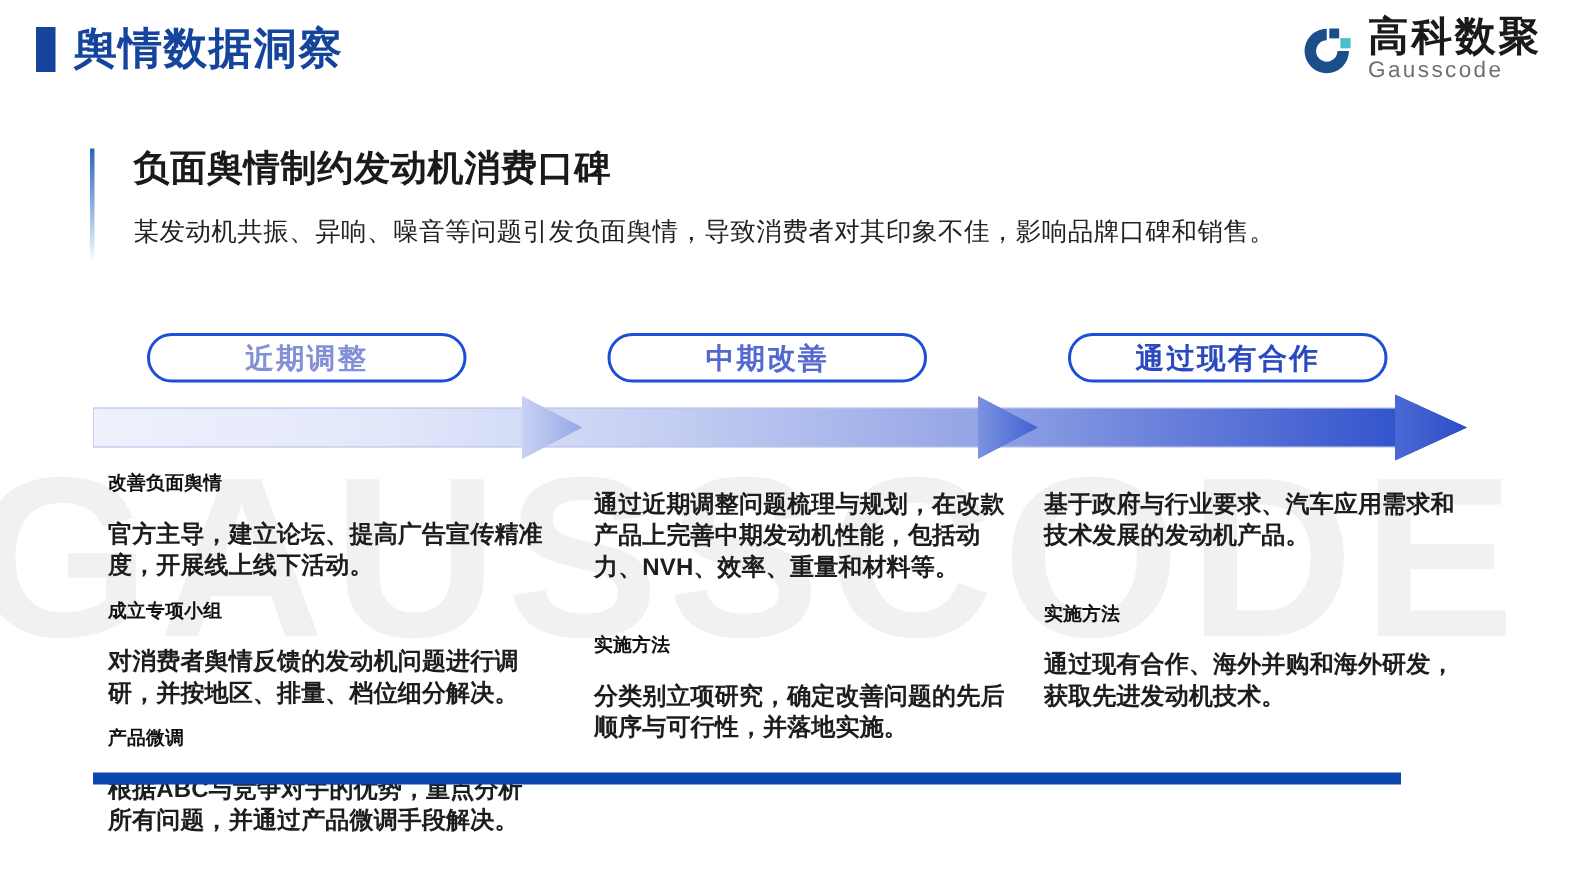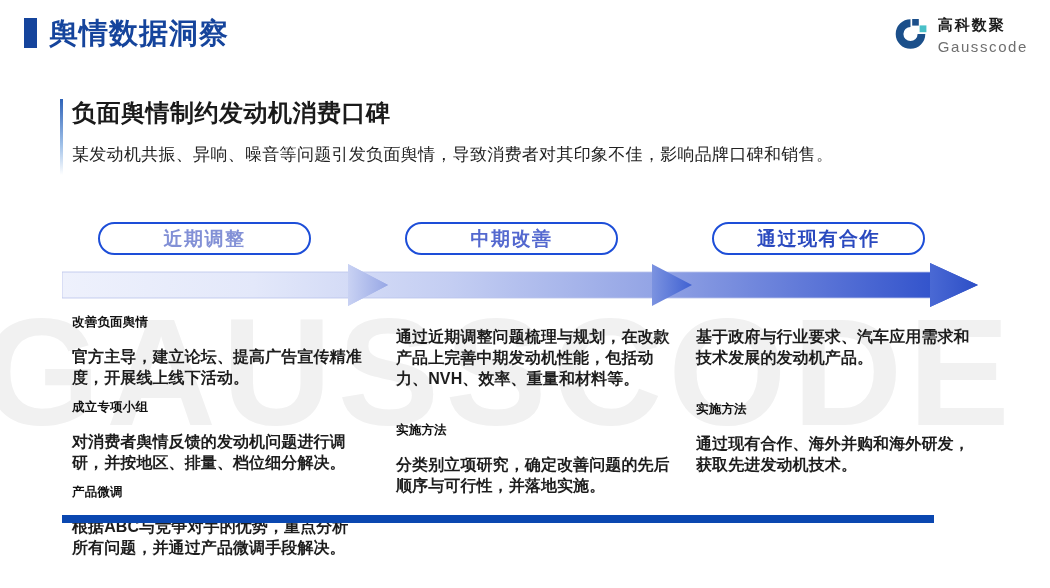--- a/index.html
+++ b/index.html
@@ -67,41 +67,41 @@
     gap: 9px;
     z-index: 3;
   }
   .logo-mark {
     position: relative;
     width: 36px; height: 36px;
     flex: 0 0 36px;
   }
   .logo-text { display: flex; flex-direction: column; align-items: flex-start; }
   .logo-cn {
-    font-size: 15px;
+    font-size: 27px;
     font-weight: 700;
     color: #1a1a1a;
     letter-spacing: 2px;
     line-height: 25px;
   }
   .logo-en {
     font-size: 15px;
     font-weight: 400;
     color: #6f6f6f;
     letter-spacing: 1.6px;
     line-height: 17px;
     margin-top: 1px;
   }
 
   
   .title-block {
     position: absolute;
     left: 60px; top: 96px;
     width: 920px;
-    padding-left: 12px;
+    padding-left: 29px;
     z-index: 2;
   }
   .title-rule {
     position: absolute;
     left: 0; top: 3px;
     width: 3px; height: 76px;
     background: linear-gradient(180deg, #2f63b8 0%, #9fc0e8 60%, #ffffff 100%);
   }
   .title-main {
     font-size: 24px;

